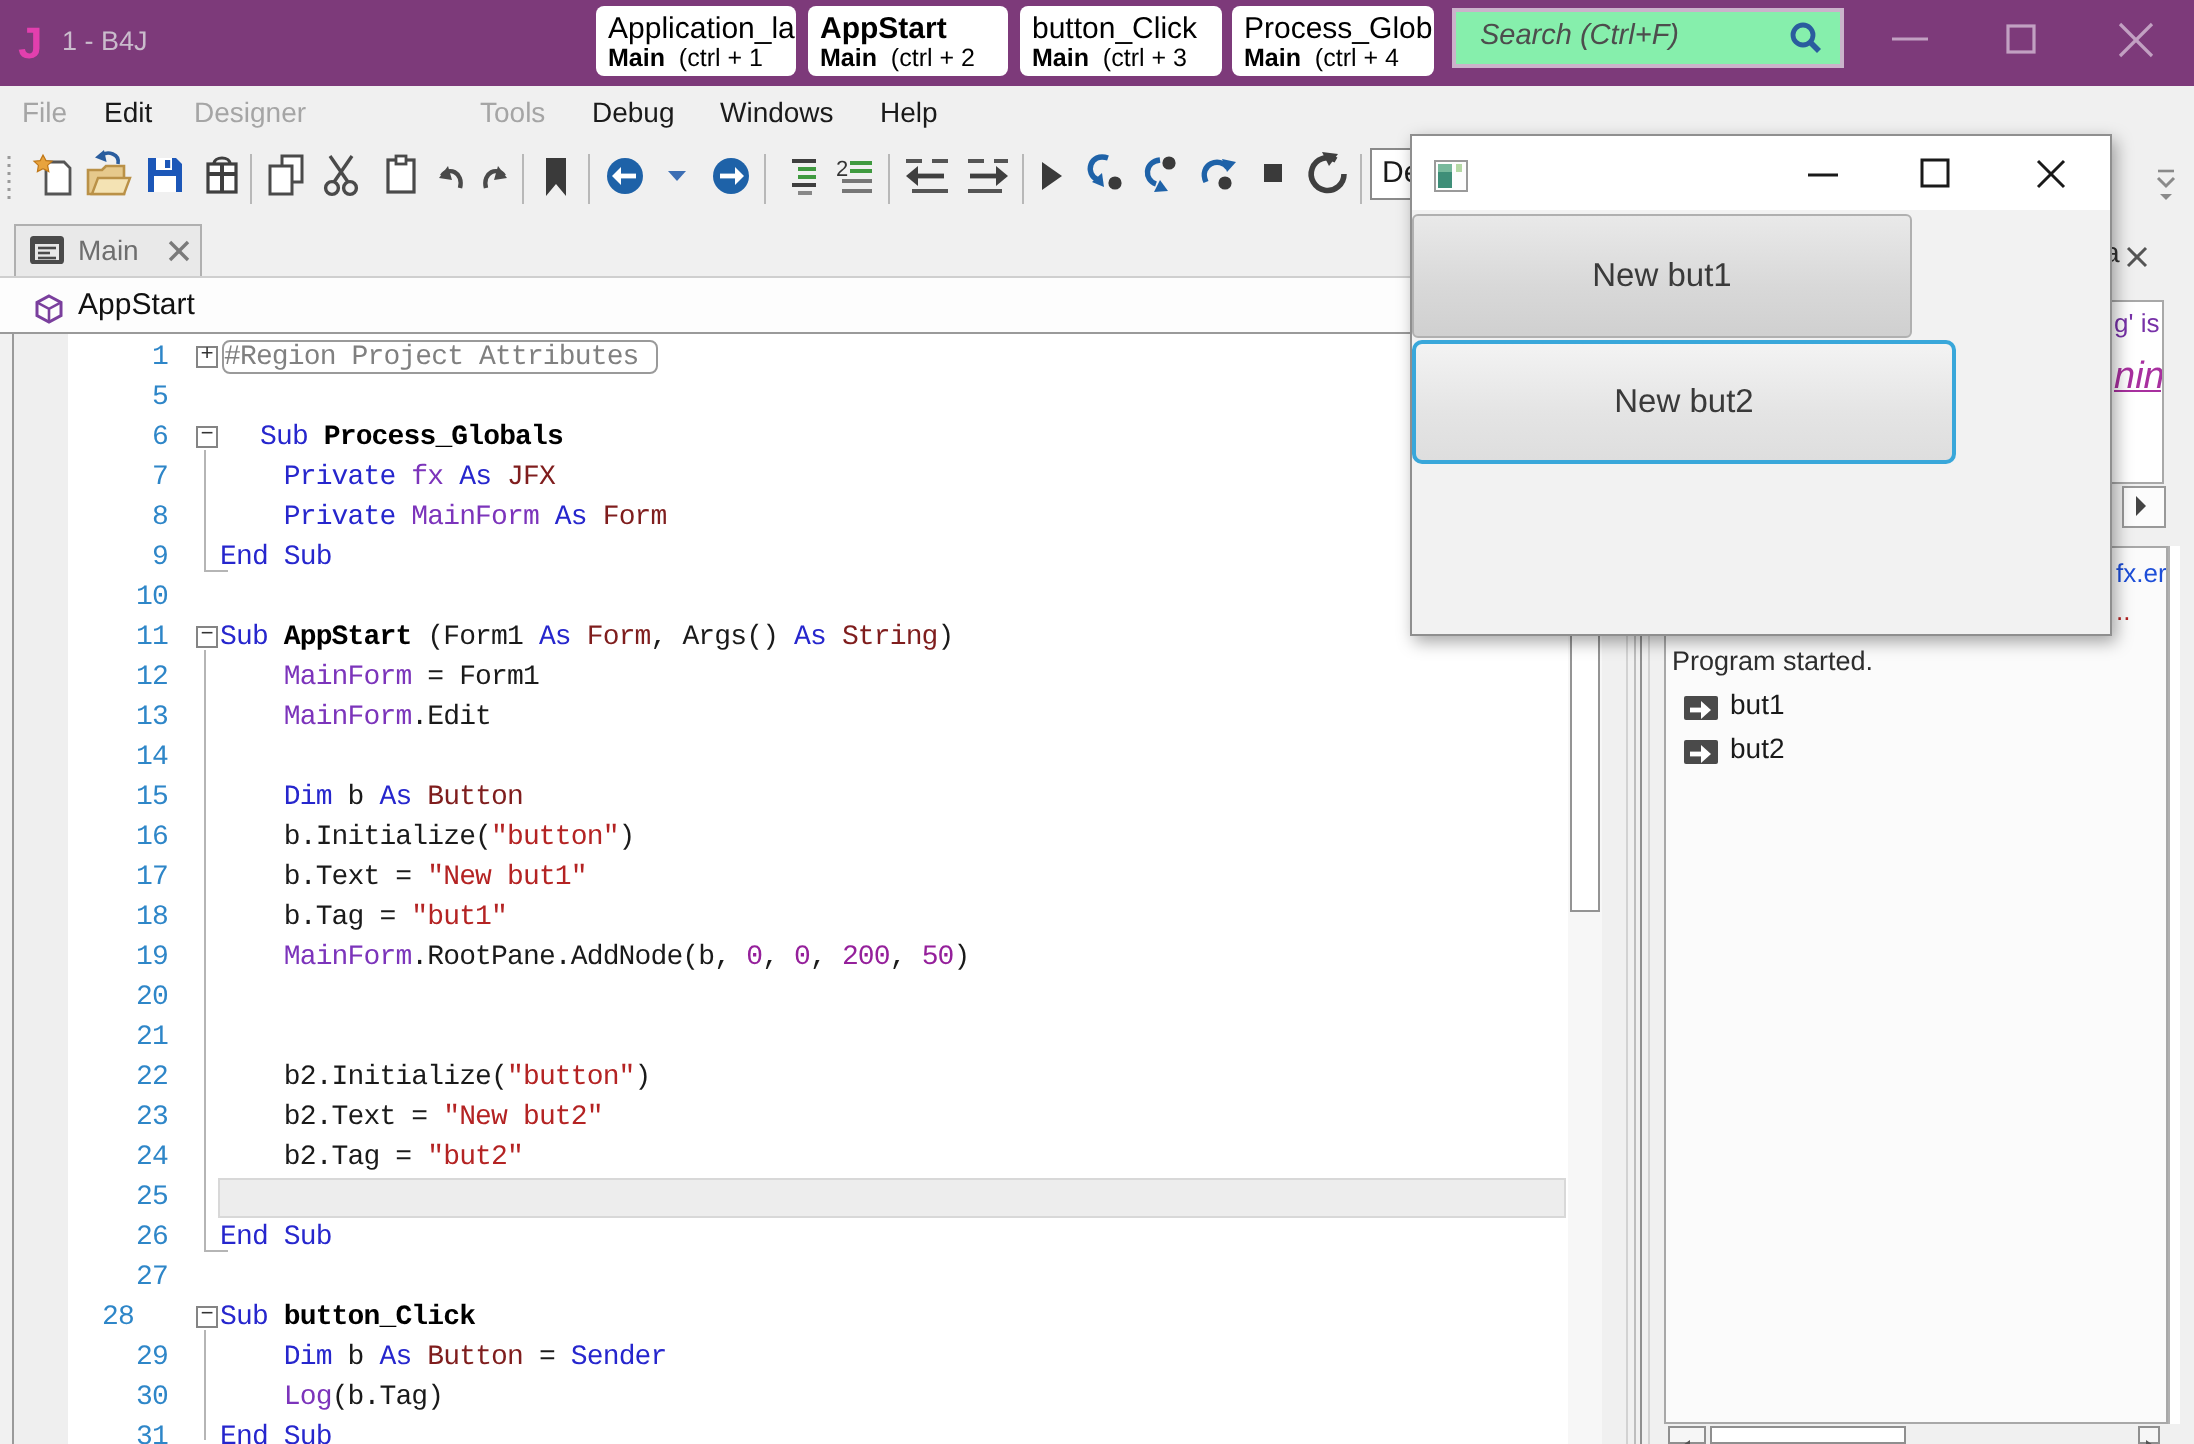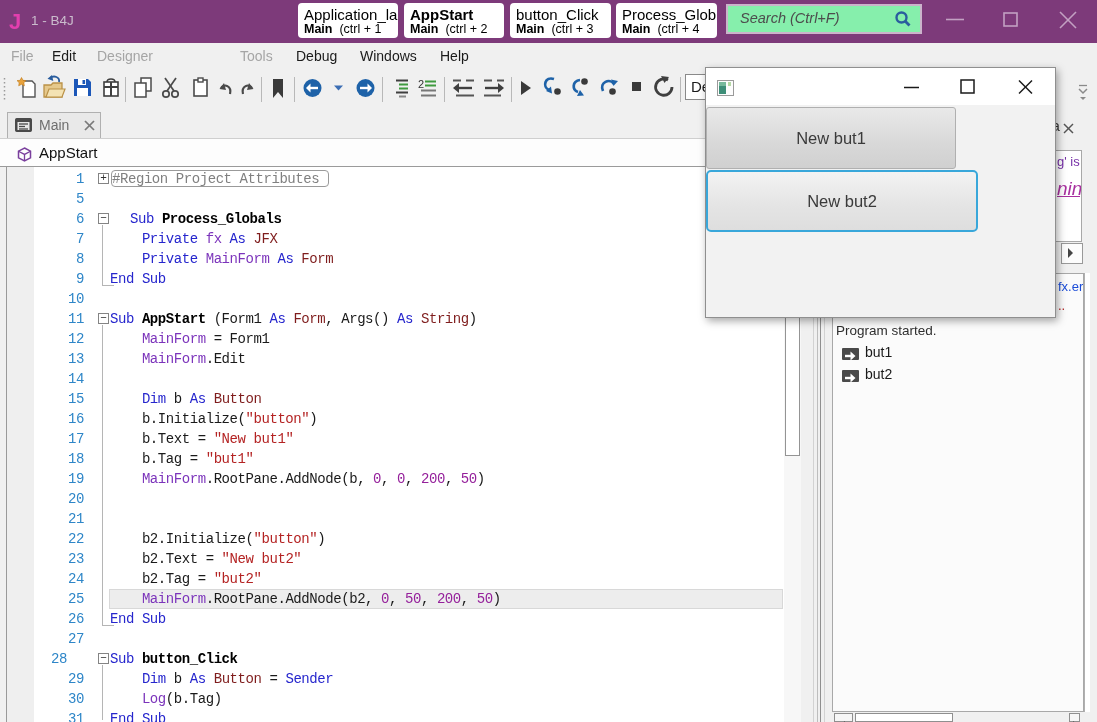--- a/index.html
+++ b/index.html
@@ -287,21 +287,20 @@
     <div class="cl" style="left:110px;top:302px;"><span class="b">    </span><span class="g">MainForm</span><span class="b">.RootPane.AddNode(b, </span><span class="n">0</span><span class="b">, </span><span class="n">0</span><span class="b">, </span><span class="n">200</span><span class="b">, </span><span class="n">50</span><span class="b">)</span></div>
     <div class="ln" style="top:322px;">20</div>
     <div class="ln" style="top:342px;">21</div>
     <div class="ln" style="top:362px;">22</div>
     <div class="cl" style="left:110px;top:362px;"><span class="b">    b2.Initialize(</span><span class="s">"button"</span><span class="b">)</span></div>
     <div class="ln" style="top:382px;">23</div>
     <div class="cl" style="left:110px;top:382px;"><span class="b">    b2.Text = </span><span class="s">"New but2"</span></div>
     <div class="ln" style="top:402px;">24</div>
     <div class="cl" style="left:110px;top:402px;"><span class="b">    b2.Tag = </span><span class="s">"but2"</span></div>
     <div class="ln" style="top:422px;">25</div>
-    <div class="cl" style="left:110px;top:422px;"><span class="b">    </span><span class="g">MainForm</span><span class="b">.RootPane.AddNode(b2, </span><span class="n">0</span><span class="b">, </span><span class="n">50</span><span class="b">, </span><span class="n">200</span><span class="b">, </span><span class="n">50</span><span class="b">)</span></div>
     <div class="ln" style="top:442px;">26</div>
     <div class="cl" style="left:110px;top:442px;"><span class="k">End Sub</span></div>
     <div class="ln" style="top:462px;">27</div>
     <div class="ln" style="top:482px;text-align:center;">28</div>
     <div class="fold" style="top:486px;">−</div>
     <div class="cl" style="left:110px;top:482px;"><span class="k">Sub </span><span class="bd">button_Click</span></div>
     <div class="ln" style="top:502px;">29</div>
     <div class="cl" style="left:110px;top:502px;"><span class="b">    </span><span class="k">Dim </span><span class="b">b </span><span class="k">As </span><span class="t">Button</span><span class="b"> = </span><span class="k">Sender</span></div>
     <div class="ln" style="top:522px;">30</div>
     <div class="cl" style="left:110px;top:522px;"><span class="b">    </span><span class="g">Log</span><span class="b">(b.Tag)</span></div>

